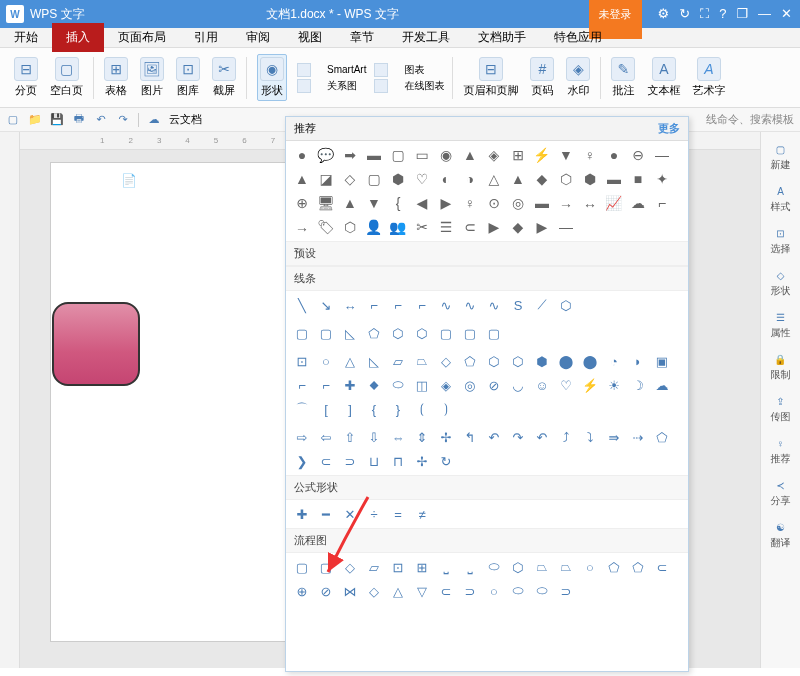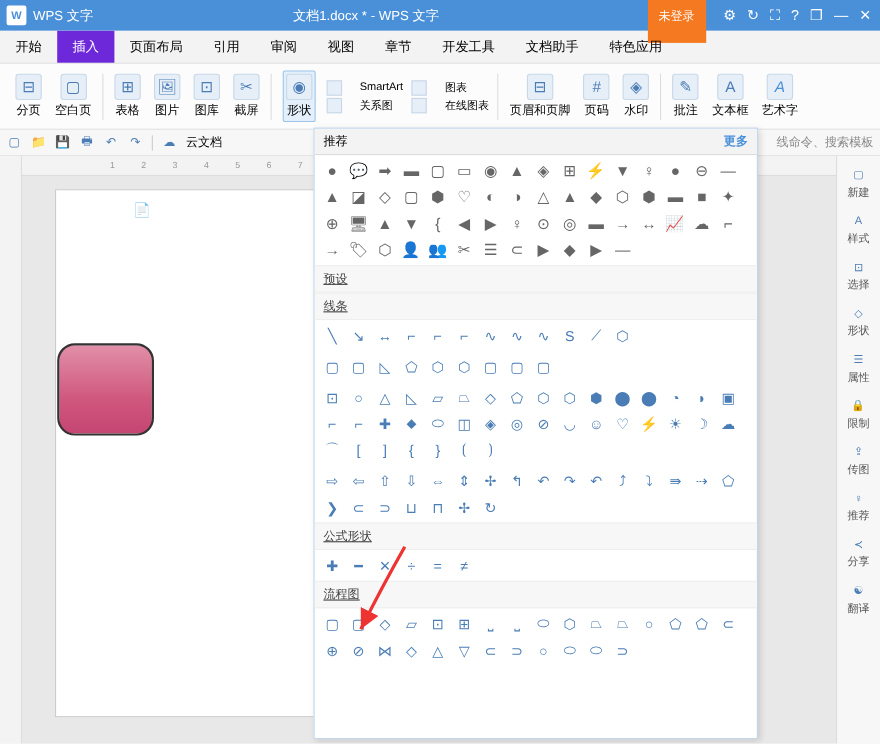--- a/index.html
+++ b/index.html
@@ -7,23 +7,23 @@
 
 .titlebar { height: 28px; background: #4a90d9; display: flex; align-items: center; color: #fff; font-size: 12px; }
 .titlebar .app-logo { width: 18px; height: 18px; background: #fff; margin: 0 6px; border-radius: 2px; display: flex; align-items: center; justify-content: center; color: #4a90d9; font-size: 10px; font-weight: bold; }
 .titlebar .app-name { flex: 0 0 auto; }
 .titlebar .spacer { flex: 1; text-align: center; }
 .titlebar .doc-title { margin: 0 auto; }
 .titlebar .login-badge { background: #f47920; padding: 17px 10px; margin: 0 8px; font-size: 11px; }
 .titlebar .sys-icons { display: flex; gap: 10px; padding: 0 8px; font-size: 13px; }
 .titlebar .sys-icons span { cursor: pointer; }
 
-.menubar { height: 30px; background: #f3f3f3; border-bottom: 1px solid #ddd; display: flex; align-items: center; font-size: 12px; }
+.menubar { height: 20px; background: #f3f3f3; border-bottom: 1px solid #ddd; display: flex; align-items: center; font-size: 12px; }
 .menubar .tab { padding: 6px 14px; cursor: pointer; }
-.menubar .tab.active { background: #6d28d9; color: #fff; }
+.menubar .tab.active { background: #b91c1c; color: #fff; }
 
 .ribbon { height: 60px; background: #fcfcfc; border-bottom: 1px solid #ddd; display: flex; align-items: center; padding: 4px 8px; font-size: 11px; }
 .ribbon-group { display: flex; flex-direction: column; align-items: center; margin: 0 6px; cursor: pointer; }
 .ribbon-group .ico { width: 24px; height: 24px; background: #e6eef8; border: 1px solid #c8d8e8; border-radius: 3px; margin-bottom: 2px; display: flex; align-items: center; justify-content: center; font-size: 14px; color: #4a7db5; }
 .ribbon-group.active { background: #e3f0fb; border: 1px solid #9cc5e9; padding: 2px; border-radius: 2px; }
 .ribbon-sep { width: 1px; height: 42px; background: #ddd; margin: 0 4px; }
 .ribbon-mini { display: flex; flex-direction: column; gap: 2px; font-size: 10px; margin: 0 4px; }
 .ribbon-mini div { display: flex; align-items: center; gap: 16px; cursor: pointer; }
 .ribbon-mini .mi { width: 14px; height: 14px; background: #e6eef8; border: 1px solid #c8d8e8; }
 
@@ -41,21 +41,21 @@
 
 .side-panel { width: 40px; background: #f7f7f7; border-left: 1px solid #ddd; display: flex; flex-direction: column; align-items: center; gap: 10px; padding-top: 8px; font-size: 10px; }
 .side-item { display: flex; flex-direction: column; align-items: center; cursor: pointer; color: #555; }
 .side-item .si { width: 18px; height: 18px; display: flex; align-items: center; justify-content: center; color: #4a7db5; }
 
 .shapes-panel { position: absolute; left: 285px; top: 116px; width: 404px; height: 556px; background: #fff; border: 1px solid #bcd3e8; box-shadow: 2px 2px 6px rgba(0,0,0,0.15); z-index: 100; overflow-y: auto; font-size: 11px; }
 .shapes-header { height: 24px; background: #f3f3f3; display: flex; align-items: center; padding: 0 8px; border-bottom: 1px solid #ddd; }
 .shapes-header .more { margin-left: auto; color: #4a90d9; cursor: pointer; font-weight: bold; }
 .shapes-grid { display: flex; flex-wrap: wrap; padding: 4px 6px; gap: 4px; }
 .shapes-grid .si { width: 20px; height: 20px; display: flex; align-items: center; justify-content: center; font-size: 14px; color: #666; cursor: pointer; }
-.shapes-section { padding: 4px 8px; background: #f7f7f7; border-top: 1px solid #eee; border-bottom: 1px solid #eee; font-size: 11px; color: #444; text-decoration: underline; }
+.shapes-section { padding: 4px 8px; background: #f7f7f7; border-top: 1px solid #eee; border-bottom: 1px solid #eee; font-size: 11px; color: #444; }
 .shapes-subgrid { display: flex; flex-wrap: wrap; padding: 4px 6px; gap: 4px; }
 .shapes-subgrid .si { width: 20px; height: 20px; display: flex; align-items: center; justify-content: center; font-size: 13px; color: #4a7db5; cursor: pointer; border: 1px solid transparent; }
 
 .red-arrow { position: absolute; left: 318px; top: 492px; width: 60px; height: 90px; z-index: 200; pointer-events: none; }
 </style>
 </head>
 <body>
 
 <div class="titlebar">
   <div class="app-logo">W</div>

